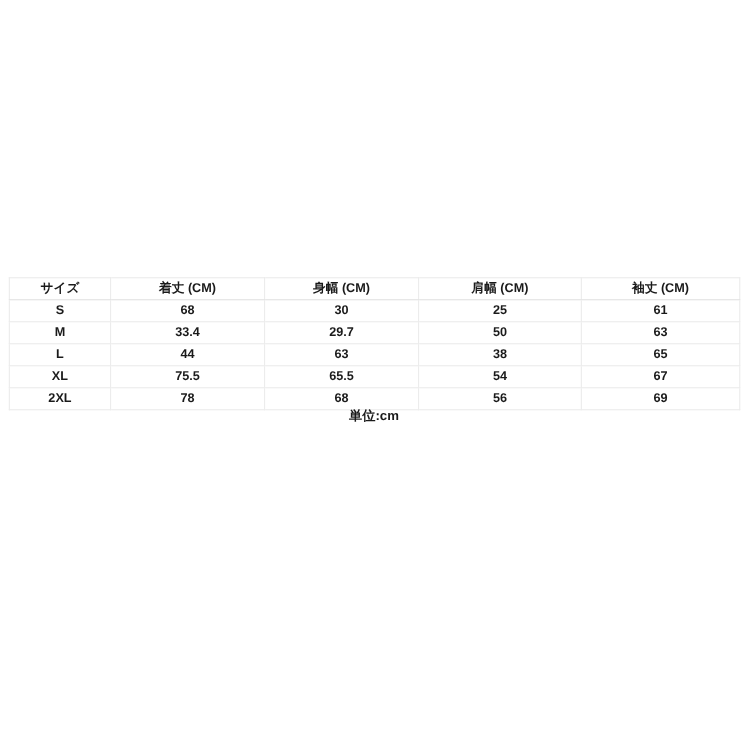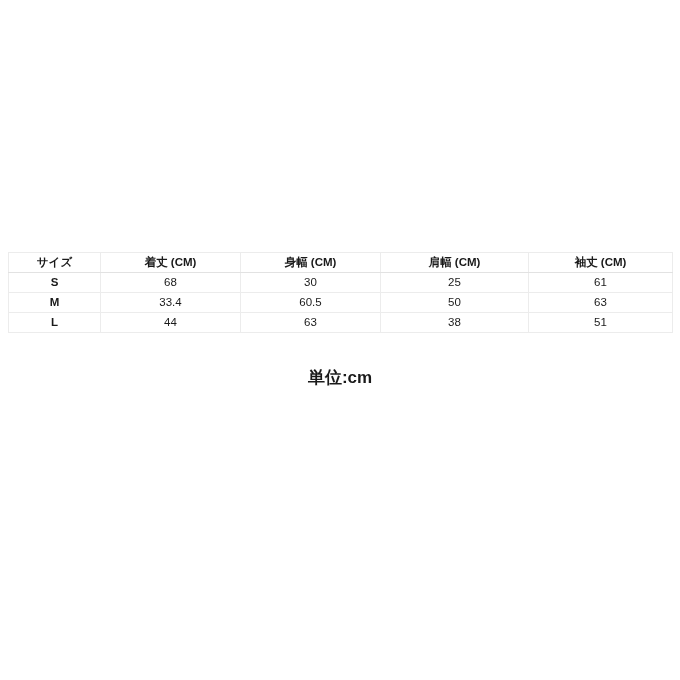--- a/index.html
+++ b/index.html
@@ -56,29 +56,29 @@
   }
   table.size-table thead th {
     font-weight: bold;
     font-size: 11.5px;
     border-bottom: 1px solid #e2e2e2;
   }
   table.size-table tbody td.size-cell {
     font-weight: bold;
   }
   table.size-table tbody td.value-cell {
-    font-weight: normal;
+    font-weight: bold;
   }
   .unit-caption {
     position: absolute;
     left: 0;
     top: 371px;
     width: 680px;
     text-align: center;
-    font-size: 17px;
+    font-size: 12px;
     font-weight: bold;
     color: #1a1a1a;
     line-height: 14px;
   }
 </style>
 </head>
 <body>
 
 <div id="page-root">
 
@@ -104,30 +104,44 @@
         <tr>
           <td class="size-cell">S</td>
           <td class="value-cell">68</td>
           <td class="value-cell">30</td>
           <td class="value-cell">25</td>
           <td class="value-cell">61</td>
         </tr>
         <tr>
           <td class="size-cell">M</td>
           <td class="value-cell">33.4</td>
-          <td class="value-cell">60.5</td>
+          <td class="value-cell">29.7</td>
           <td class="value-cell">50</td>
           <td class="value-cell">63</td>
         </tr>
         <tr>
           <td class="size-cell">L</td>
           <td class="value-cell">44</td>
           <td class="value-cell">63</td>
           <td class="value-cell">38</td>
-          <td class="value-cell">51</td>
+          <td class="value-cell">65</td>
+        </tr>
+        <tr>
+          <td class="size-cell">XL</td>
+          <td class="value-cell">75.5</td>
+          <td class="value-cell">65.5</td>
+          <td class="value-cell">54</td>
+          <td class="value-cell">67</td>
+        </tr>
+        <tr>
+          <td class="size-cell">2XL</td>
+          <td class="value-cell">78</td>
+          <td class="value-cell">68</td>
+          <td class="value-cell">56</td>
+          <td class="value-cell">69</td>
         </tr>
       </tbody>
     </table>
   </div>
 
   <div class="unit-caption">単位:cm</div>
 
 </div>
 
 </body></html>

